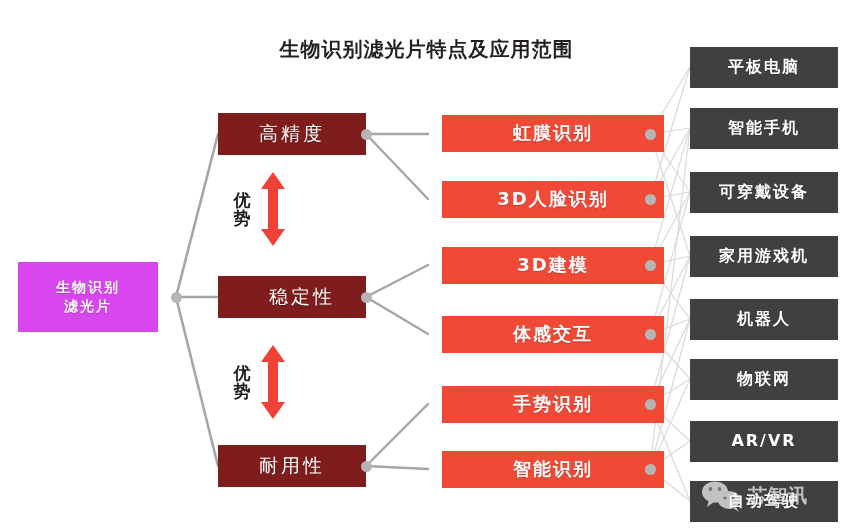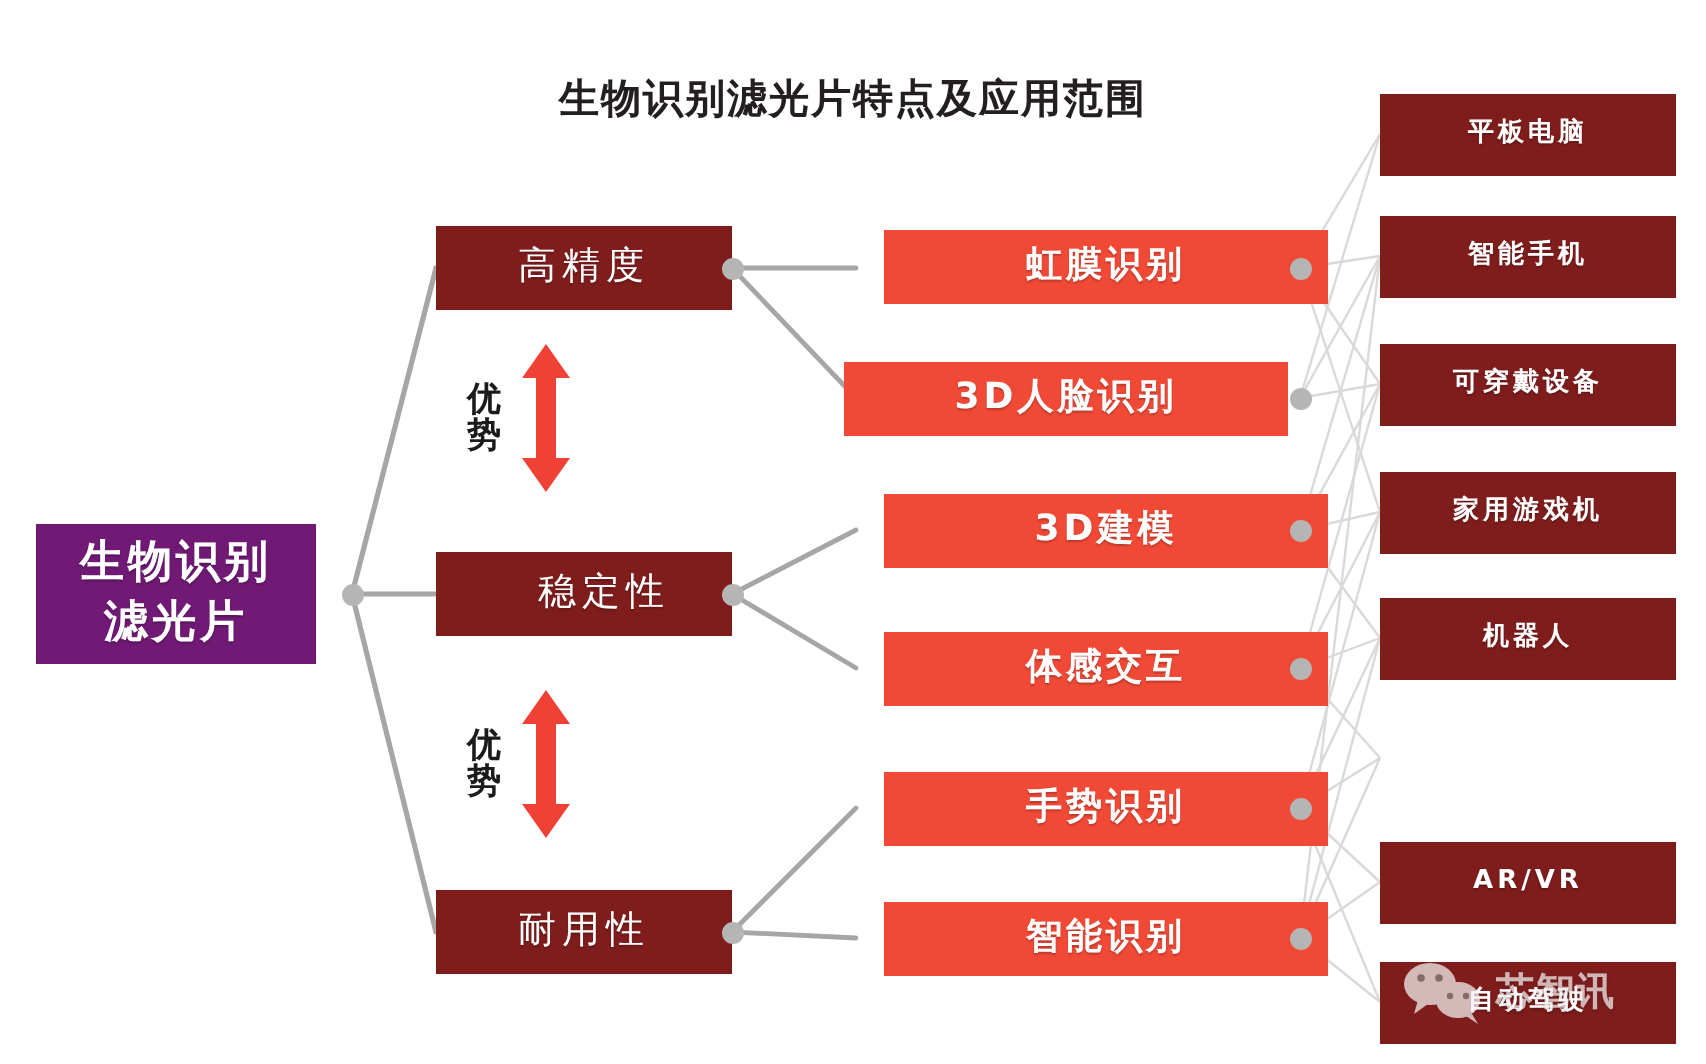--- a/index.html
+++ b/index.html
@@ -33,43 +33,43 @@
     justify-content: center;
     text-align: center;
     color: #ffffff;
     box-sizing: border-box;
     line-height: 1.15;
     white-space: nowrap;
     letter-spacing: 1px;
     text-shadow: 0 1px 1px rgba(0,0,0,0.22);
   }
   .node-root {
-    background: #701a75;
-    font-size: 22px;
+    background: #d946ef;
+    font-size: 14px;
     font-weight: 700;
     line-height: 1.35;
     white-space: normal;
     letter-spacing: 2px;
   }
   .node-feature {
     background: #7f1d1d;
     font-size: 19px;
     font-weight: 400;
     letter-spacing: 3px;
   }
   .node-app {
     background: #f04a37;
     font-size: 18px;
     font-weight: 700;
     letter-spacing: 2px;
     margin-left: 14px;
   }
   .node-market {
-    background: #7f1d1d;
-    font-size: 13px;
+    background: #404040;
+    font-size: 16px;
     font-weight: 700;
     letter-spacing: 2px;
   }
   #title {
     position: absolute;
     z-index: 4;
     left: 0;
     top: 36px;
     width: 853px;
     text-align: center;
@@ -209,21 +209,21 @@
       <div>势</div>
     </div>
     <svg class="adv-arrow" viewBox="0 0 26 74" xmlns="http://www.w3.org/2000/svg">
       <polygon points="13,0 25,17 18,17 18,57 25,57 13,74 1,57 8,57 8,17 1,17" fill="#ef4136"></polygon>
     </svg>
   </div>
 
   <div class="node node-app" style="left:428px; top:115px; width:222px; height:37px;">
     <span>虹膜识别</span>
   </div>
-  <div class="node node-app" style="left:408px; top:181px; width:222px; height:37px;">
+  <div class="node node-app" style="left:428px; top:181px; width:222px; height:37px;">
     <span>3D人脸识别</span>
   </div>
   <div class="node node-app" style="left:428px; top:247px; width:222px; height:37px;">
     <span>3D建模</span>
   </div>
   <div class="node node-app" style="left:428px; top:316px; width:222px; height:37px;">
     <span>体感交互</span>
   </div>
   <div class="node node-app" style="left:428px; top:386px; width:222px; height:37px;">
     <span>手势识别</span>
@@ -250,20 +250,23 @@
     <span>智能手机</span>
   </div>
   <div class="node node-market" style="left:690px; top:172px; width:148px; height:41px;">
     <span>可穿戴设备</span>
   </div>
   <div class="node node-market" style="left:690px; top:236px; width:148px; height:41px;">
     <span>家用游戏机</span>
   </div>
   <div class="node node-market" style="left:690px; top:299px; width:148px; height:41px;">
     <span>机器人</span>
+  </div>
+  <div class="node node-market" style="left:690px; top:359px; width:148px; height:41px;">
+    <span>物联网</span>
   </div>
   <div class="node node-market" style="left:690px; top:421px; width:148px; height:41px;">
     <span>AR/VR</span>
   </div>
   <div class="node node-market" style="left:690px; top:481px; width:148px; height:41px;">
     <span>自动驾驶</span>
   </div>
 
   <div id="watermark">
     <svg width="44" height="32" viewBox="0 0 44 32" xmlns="http://www.w3.org/2000/svg">

